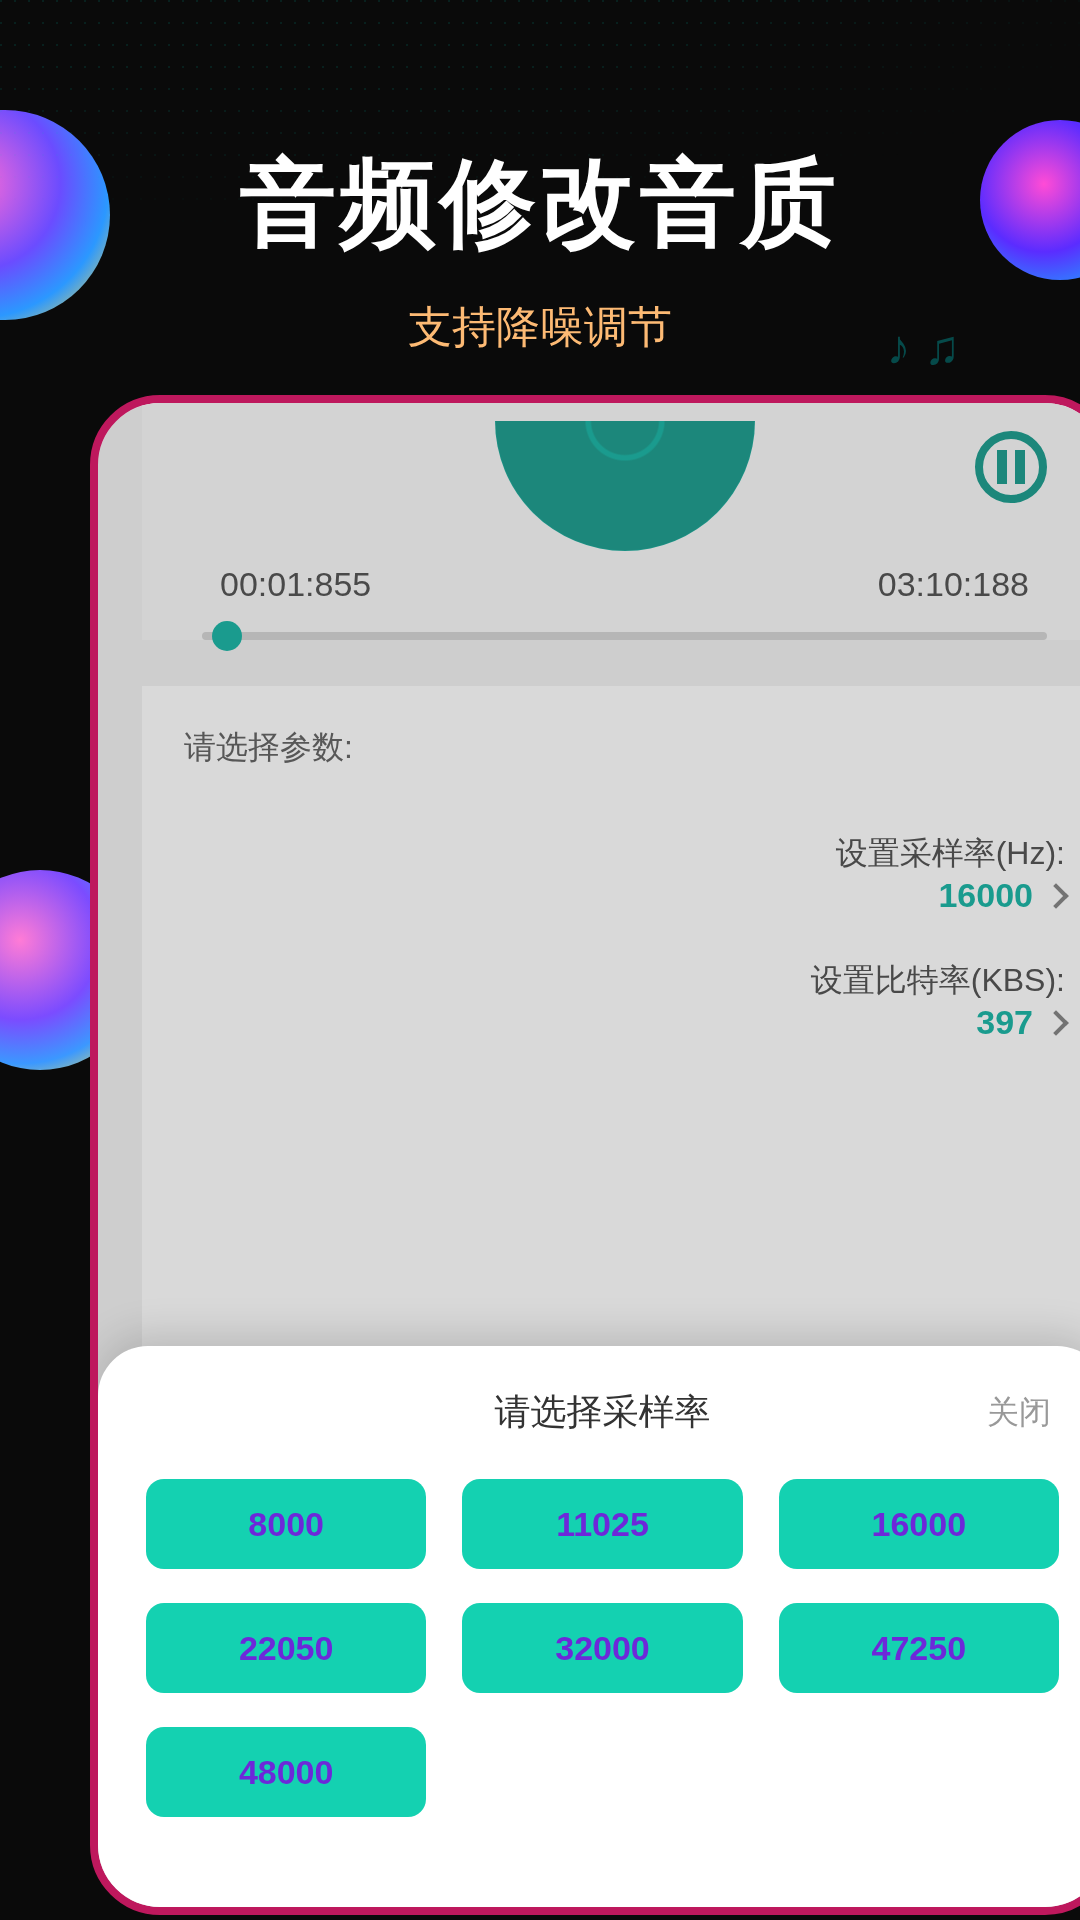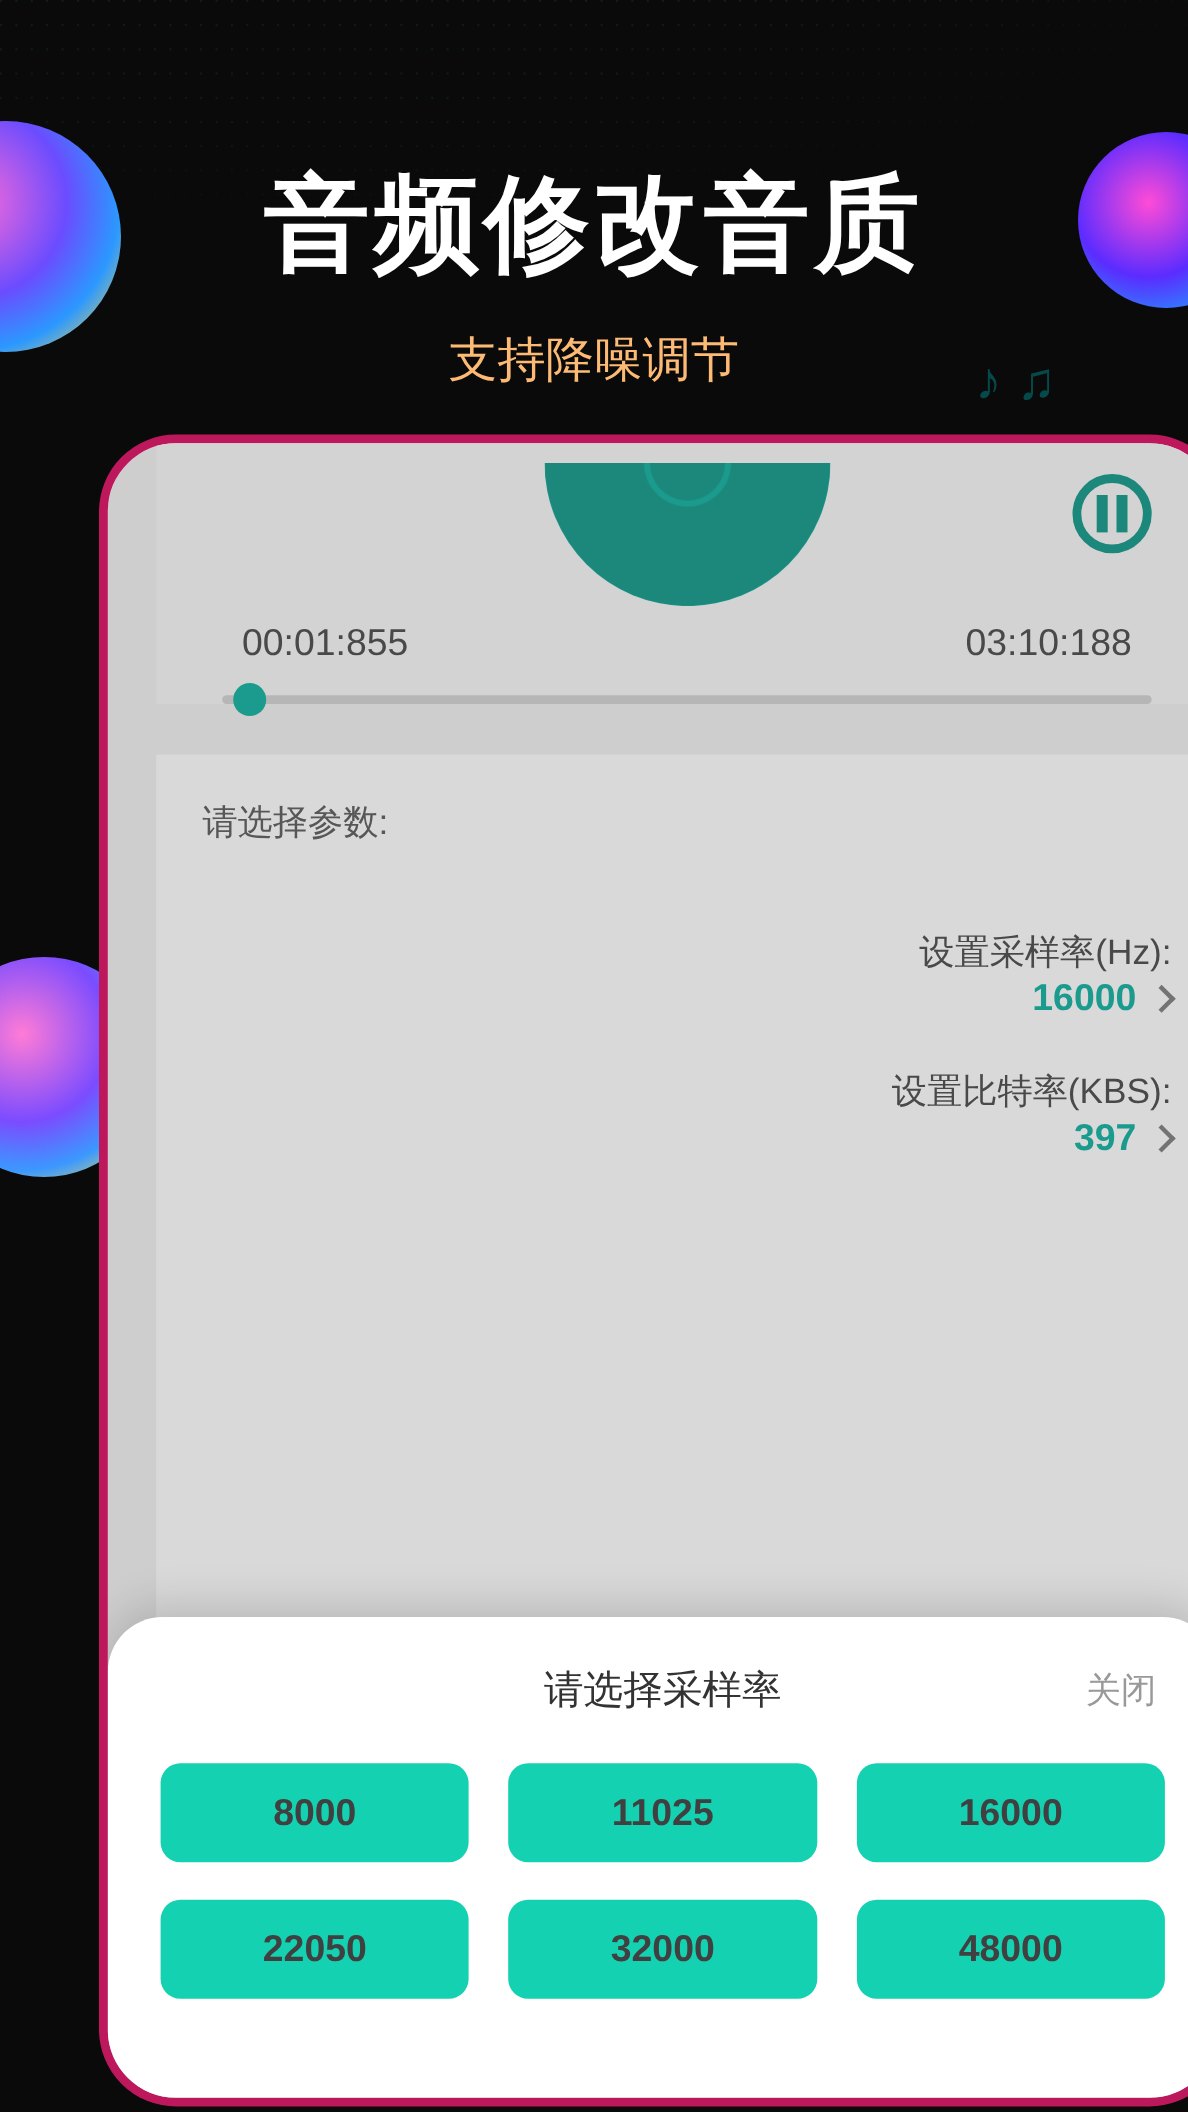--- a/index.html
+++ b/index.html
@@ -47,36 +47,36 @@
 .vinyl .disc{ position:absolute; left:0; top:-130px; width:260px; height:260px; border-radius:50%;
   background: radial-gradient(circle, #0d8f80 0 18%, #0aa898 19% 21%, #0d8f80 22% 70%, #0aa898 71% 73%, #0d8f80 74% 100%);}
 .pause-btn { position:absolute; right:60px; top:28px; width:72px; height:72px; border:8px solid #0d8f80;
   border-radius:50%; display:flex; align-items:center; justify-content:center; gap:8px;}
 .pause-btn span{ width:10px; height:34px; background:#0d8f80; }
 .times { display:flex; justify-content:space-between; font-size:34px; color:#444; margin:14px 36px 28px;}
 .slider { position:relative; height:8px; background:#c8c8c8; border-radius:4px; margin:0 18px 46px;}
 .slider .thumb{ position:absolute; left:3%; top:50%; width:30px; height:30px; border-radius:50%;
   background:#0aa898; transform:translate(-50%,-50%);}
 .params { background:#f3f3f3; padding: 40px 42px 600px;}
-.params .title{ font-size:32px; color:#555; margin-bottom:52px;}
+.params .title{ font-size:32px; color:#555; margin-bottom:40px;}
 .row { display:flex; justify-content:space-between; align-items:flex-end; padding:22px 0;flex-direction:column;}
 .row .label{ font-size:32px; color:#444;}
 .row .value{ display:flex; align-items:center; gap:14px;}
 .row .value span{ font-size:34px; color:#0aa898; font-weight:600;}
 .chev { width:18px; height:18px; border-top:4px solid #777; border-right:4px solid #777;
   transform:rotate(45deg);}
 
 .sheet { position:absolute; left:0; right:0; bottom:0; background:#fff;
   border-radius:50px 50px 0 0; padding:42px 48px 90px; z-index:5;
   box-shadow: 0 -10px 40px rgba(0,0,0,.15);}
 .sheet-head{ display:flex; align-items:center; justify-content:center; position:relative; margin-bottom:42px;}
 .sheet-title{ font-size:36px; color:#333; font-weight:500;}
 .sheet-close{ position:absolute; right:8px; font-size:32px; color:#999;}
 .grid{ display:grid; grid-template-columns:repeat(3,1fr); gap:34px 36px;}
-.opt{ background:#14d1b1; color:#404040; font-size:34px; font-weight:600;
+.opt{ background:#14d1b1; color:#6d28d9; font-size:34px; font-weight:600;
   height:90px; border-radius:18px; display:flex; align-items:center; justify-content:center;}
 </style>
 </head>
 <body>
 
 <div class="orb orb1"></div>
 <div class="orb orb2"></div>
 <div class="orb orb3"></div>
 <div class="orb orb4"></div>
 <div class="orb orb5"></div>
@@ -130,16 +130,17 @@
     <div class="sheet-head">
       <div class="sheet-title">请选择采样率</div>
       <div class="sheet-close">关闭</div>
     </div>
     <div class="grid">
       <div class="opt">8000</div>
       <div class="opt">11025</div>
       <div class="opt">16000</div>
       <div class="opt">22050</div>
       <div class="opt">32000</div>
+      <div class="opt">47250</div>
       <div class="opt">48000</div>
     </div>
   </div>
 </div>
 
 </body></html>

